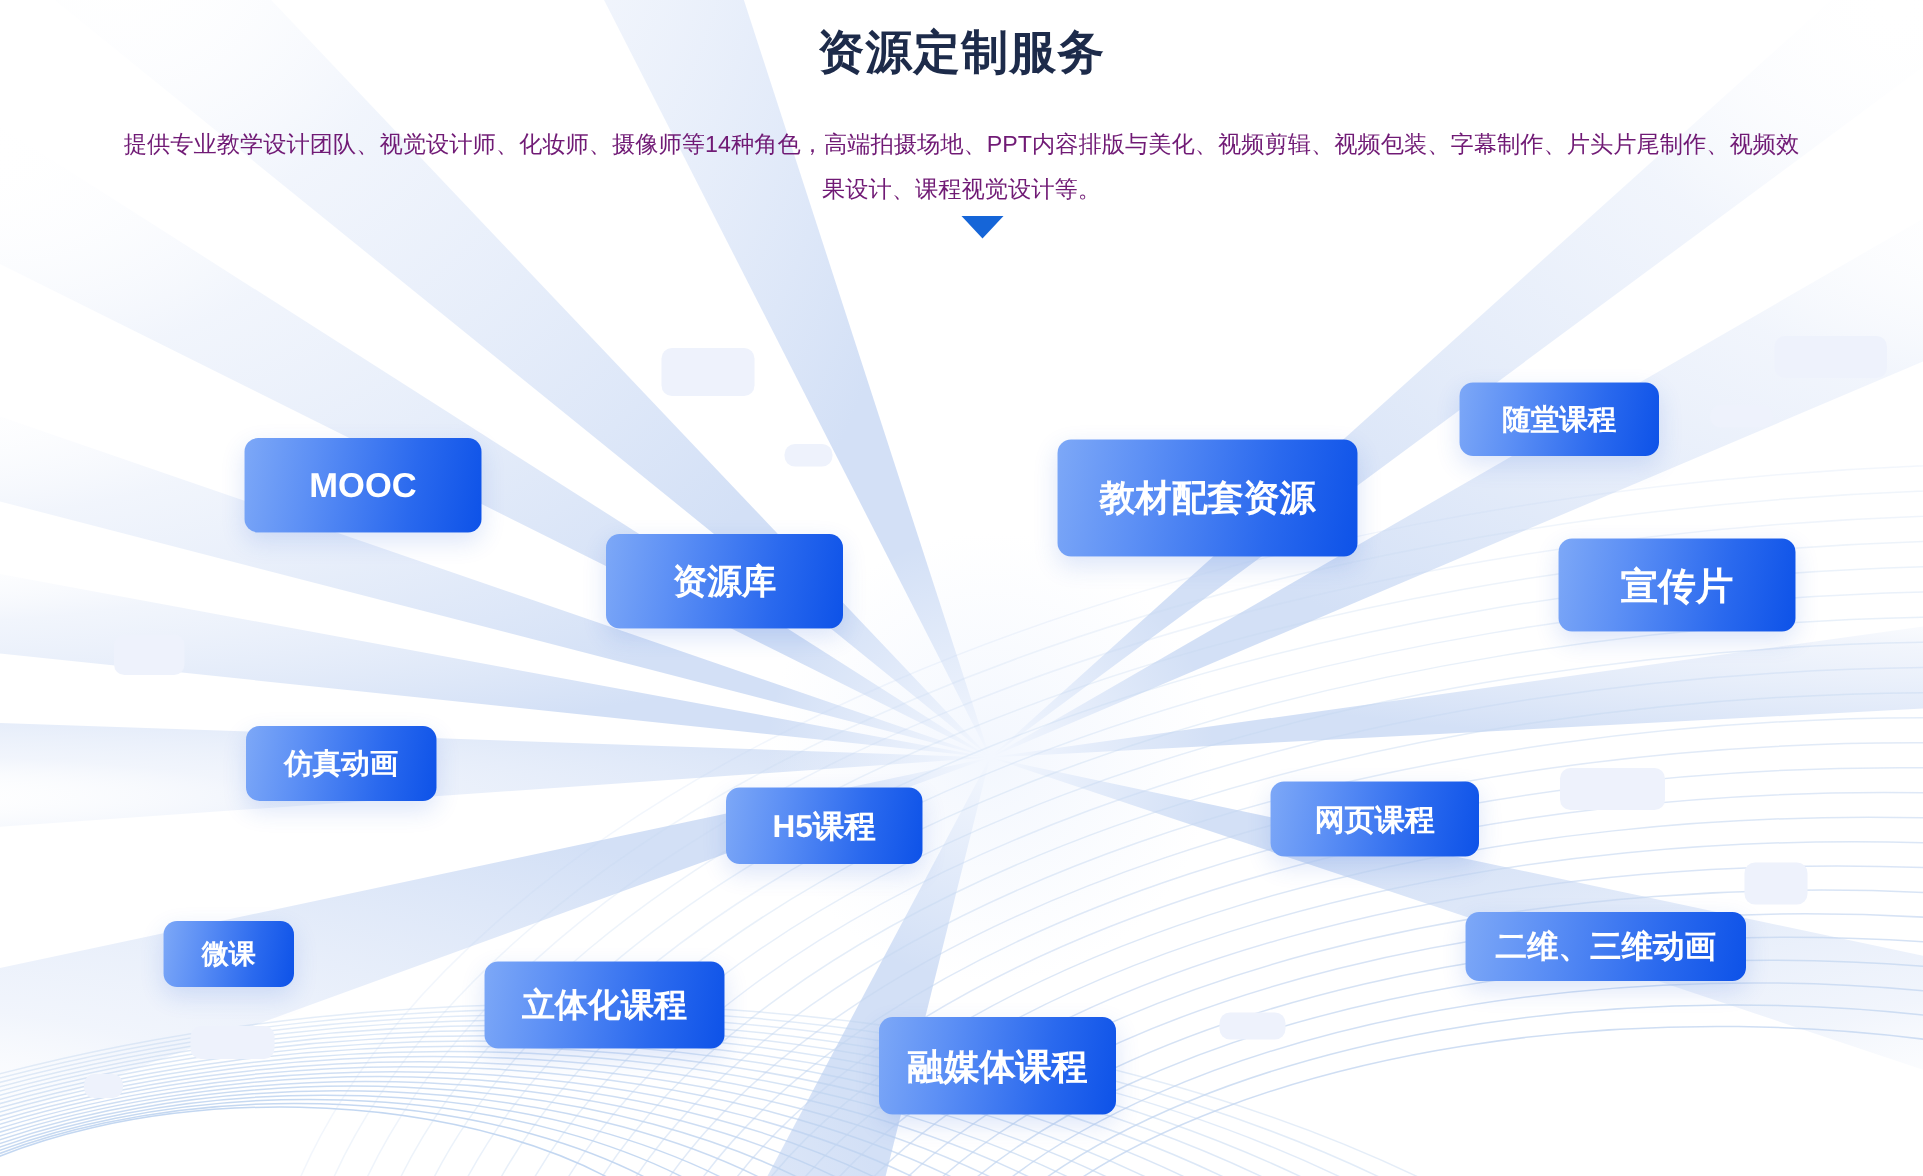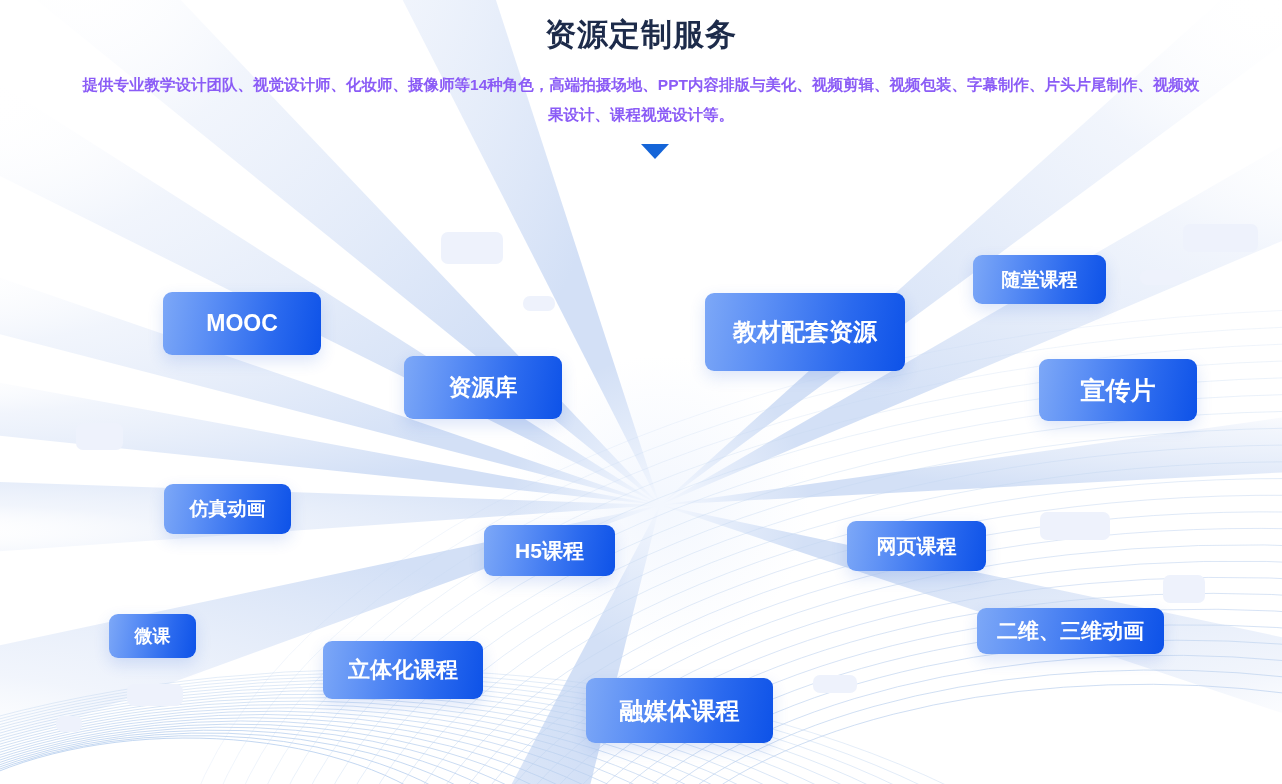--- a/index.html
+++ b/index.html
@@ -17,22 +17,22 @@
   
   .deco-rect{position:absolute;background:#eef2fc;border-radius:7px;}
 
   
   .header{position:absolute;left:0;top:0;width:1282px;text-align:center;}
   .page-title{
     margin:0;padding-top:14px;
     font-size:31px;font-weight:bold;color:#1d2b4a;letter-spacing:1px;
   }
   .page-subtitle{
-    margin:0 auto;padding-top:14px;width:1120px;
-    font-size:15.5px;line-height:30px;color:#8b5cf6;font-weight:bold;
+    margin:12px auto;padding-top:14px;width:1120px;
+    font-size:15.5px;line-height:30px;color:#701a75;font-weight:normal;
   }
   .arrow-down{
     position:absolute;left:641px;top:144px;
     width:0;height:0;
     border-left:14px solid transparent;
     border-right:14px solid transparent;
     border-top:15px solid #1565d8;
   }
 
   
@@ -189,18 +189,18 @@
       </div>
       <div class="tag" style="left: 109px; top: 614px; width: 87px; height: 44px; font-size: 18px;">
         <span>微课</span>
       </div>
       <div class="tag" style="left: 323px; top: 641px; width: 160px; height: 58px; font-size: 22px;">
         <span>立体化课程</span>
       </div>
       <div class="tag" style="left: 977px; top: 608px; width: 187px; height: 46px; font-size: 21px;">
         <span>二维、三维动画</span>
       </div>
-      <div class="tag" style="left: 586px; top: 678px; width: 187px; height: 65px; font-size: 24px;">
+      <div class="tag" style="left: 586px; top: 678px; width: 158px; height: 65px; font-size: 24px;">
         <span>融媒体课程</span>
       </div>
     </div>
 
 </div>
 
 </body></html>

